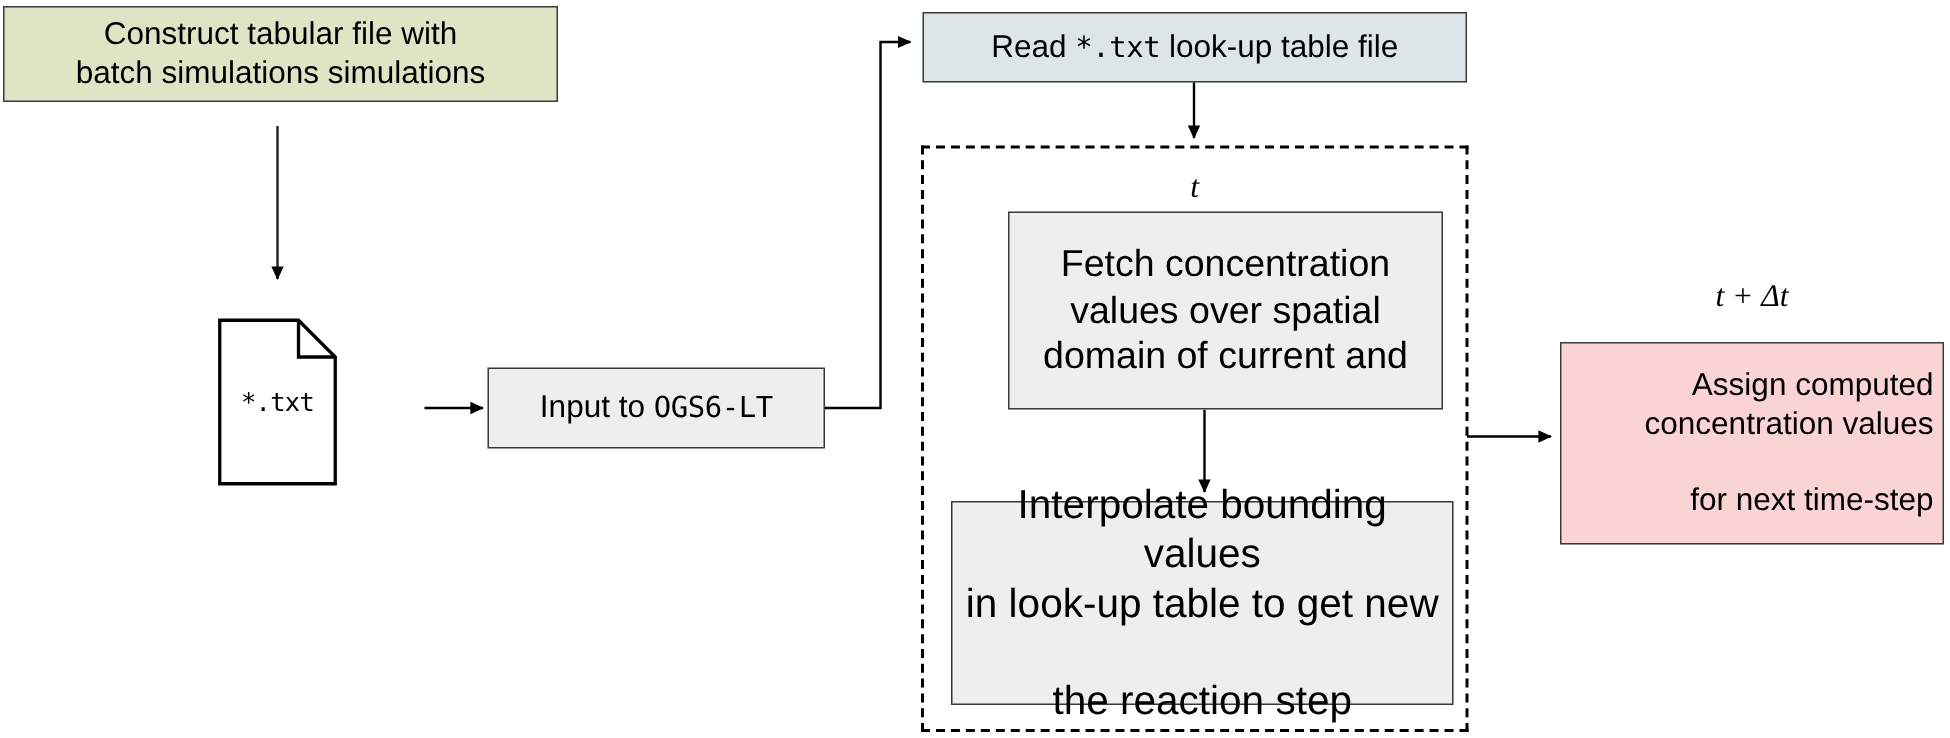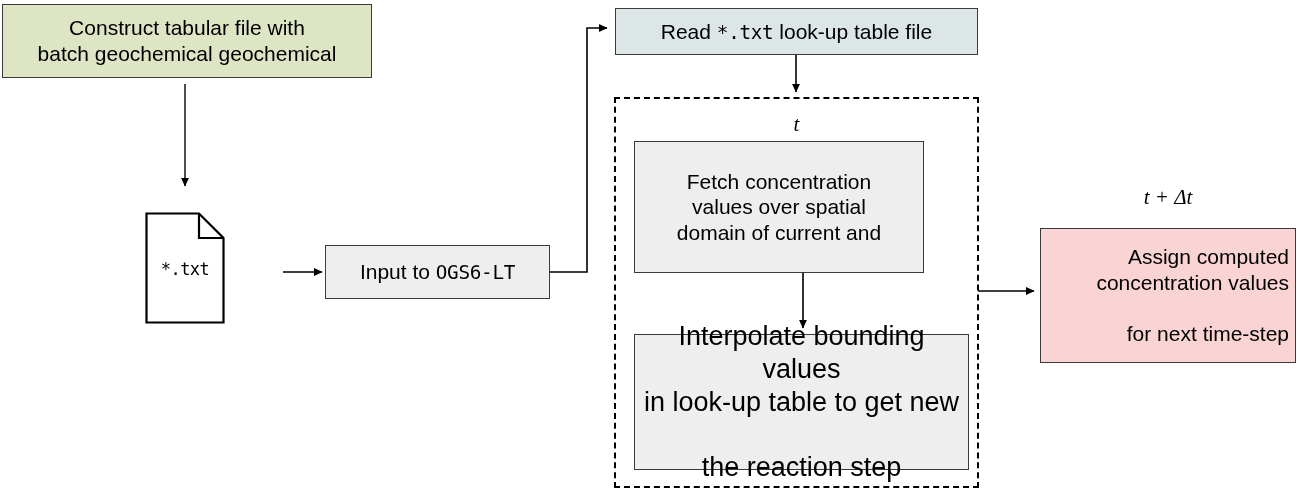--- a/index.html
+++ b/index.html
@@ -111,24 +111,24 @@
 
     <g>
       <line x1="803" y1="273" x2="803" y2="328" stroke="#000000" stroke-width="1.6" marker-end="url(#arrowhead)"></line>
     </g>
 
     <g>
       <line x1="978" y1="291" x2="1034" y2="291" stroke="#000000" stroke-width="1.6" marker-end="url(#arrowhead)"></line>
     </g>
   </svg>
 
-  <div class="box box-green" style="left:2px; top:4px; width:370px; height:74px; font-size:21px;">
+  <div class="box box-green" style="left:2px; top:4px; width:370px; height:64px; font-size:21px;">
     <span class="txt">
       <span>Construct tabular file with</span><br>
-      <span>batch geochemical geochemical</span>
+      <span>batch simulations simulations</span>
     </span>
   </div>
 
   <div class="doc-icon" style="left:145px; top:212px; width:80px; height:112px;">
     <svg width="80" height="112" viewBox="0 0 80 112" xmlns="http://www.w3.org/2000/svg">
       <path d="M1.5,1.5 L54,1.5 L78.5,26 L78.5,110.5 L1.5,110.5 Z" fill="#ffffff" stroke="#000000" stroke-width="2.2" stroke-linejoin="miter"></path>
       <path d="M54,1.5 L54,26 L78.5,26" fill="none" stroke="#000000" stroke-width="2.2"></path>
     </svg>
     <span class="doc-label" style="top:47px; font-size:17px;">*.txt</span>
   </div>
@@ -138,21 +138,21 @@
   </div>
 
   <div class="box box-blue" style="left:615px; top:8px; width:363px; height:47px; font-size:21px;">
     <span class="txt"><span>Read </span><span class="mono">*.txt</span><span> look-up table file</span></span>
   </div>
 
   <div id="dashed-group" style="left:614px; top:97px; width:365px; height:391px;"></div>
 
   <div class="tlabel" style="left:614px; top:112px; width:365px; font-size:21px;">t</div>
 
-  <div class="box box-gray" style="left:634px; top:141px; width:290px; height:132px; font-size:21px;">
+  <div class="box box-gray" style="left:672px; top:141px; width:290px; height:132px; font-size:25px;">
     <span class="txt">
       <span>Fetch concentration</span><br>
       <span>values over spatial</span><br>
       <span>domain of current and</span><br>
     </span>
   </div>
 
   <div class="box box-gray" style="left:634px; top:334px; width:335px; height:136px; font-size:27px;">
     <span class="txt">
       <span>Interpolate bounding values</span><br>

